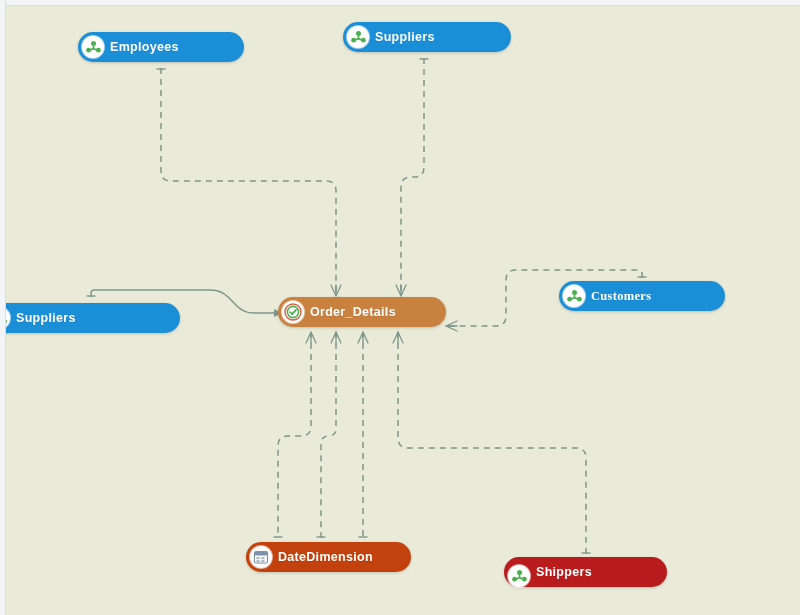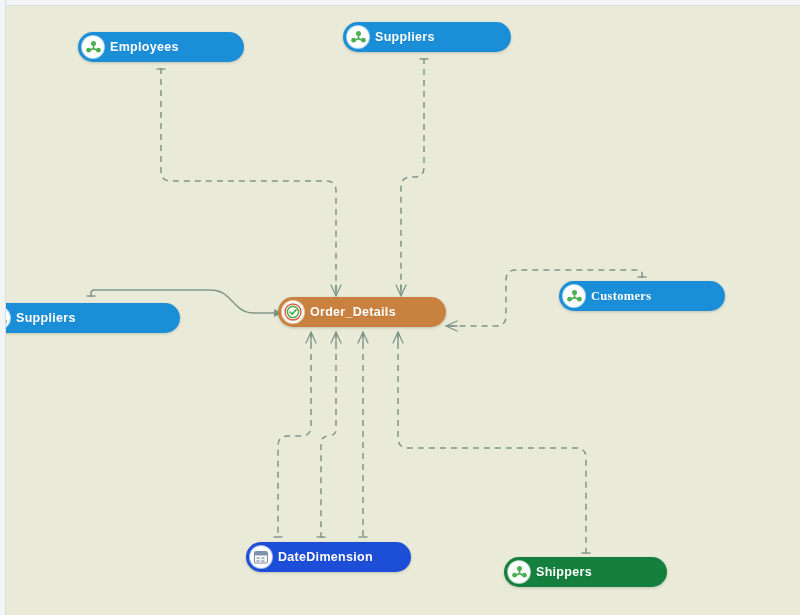--- a/index.html
+++ b/index.html
@@ -218,34 +218,34 @@
           <span class="node-icon">
             <svg width="17" height="17" viewBox="0 0 17 17">
               <circle cx="8.5" cy="4.4" r="2.5" fill="#4caf50"></circle>
               <circle cx="3.6" cy="11.2" r="2.4" fill="#4caf50"></circle>
               <circle cx="13.4" cy="11.2" r="2.4" fill="#4caf50"></circle>
               <path d="M8.5 6.2 L8.5 9.6 M8.5 9.6 L4.6 11.2 M8.5 9.6 L12.4 11.2" stroke="#4caf50" stroke-width="1.7" stroke-linecap="round" fill="none"></path>
             </svg>
           </span>
           <span class="node-label">Customers</span>
         </div>
-        <div class="node cyan" id="node-datedimension" style="left: 240px; top: 536px; width: 165px; background: #1d4ed8;">
+        <div class="node cyan" id="node-datedimension" style="left: 240px; top: 536px; width: 165px; background: #c2410c;">
           <span class="node-icon">
             <svg width="16" height="16" viewBox="0 0 16 16">
               <rect x="1.5" y="2.5" width="13" height="11.5" rx="1.6" fill="#ffffff" stroke="#7d8ea0" stroke-width="1.1"></rect>
               <rect x="1.5" y="2.5" width="13" height="4" rx="1.6" fill="#7d93ad"></rect>
               <rect x="3.4" y="8" width="3.3" height="2.2" fill="#aebccb"></rect>
               <rect x="8.2" y="8" width="3.3" height="2.2" fill="#aebccb"></rect>
               <rect x="3.4" y="11" width="3.3" height="2" fill="#aebccb"></rect>
               <rect x="8.2" y="11" width="3.3" height="2" fill="#aebccb"></rect>
             </svg>
           </span>
           <span class="node-label">DateDimension</span>
         </div>
-        <div class="node blue" id="node-shippers" style="left: 498px; top: 551px; width: 163px; background: #15803d;">
+        <div class="node blue" id="node-shippers" style="left: 498px; top: 551px; width: 163px; background: #b91c1c; align-items: flex-end;">
           <span class="node-icon">
             <svg width="17" height="17" viewBox="0 0 17 17">
               <circle cx="8.5" cy="4.4" r="2.5" fill="#4caf50"></circle>
               <circle cx="3.6" cy="11.2" r="2.4" fill="#4caf50"></circle>
               <circle cx="13.4" cy="11.2" r="2.4" fill="#4caf50"></circle>
               <path d="M8.5 6.2 L8.5 9.6 M8.5 9.6 L4.6 11.2 M8.5 9.6 L12.4 11.2" stroke="#4caf50" stroke-width="1.7" stroke-linecap="round" fill="none"></path>
             </svg>
           </span>
           <span class="node-label">Shippers</span>
         </div>

